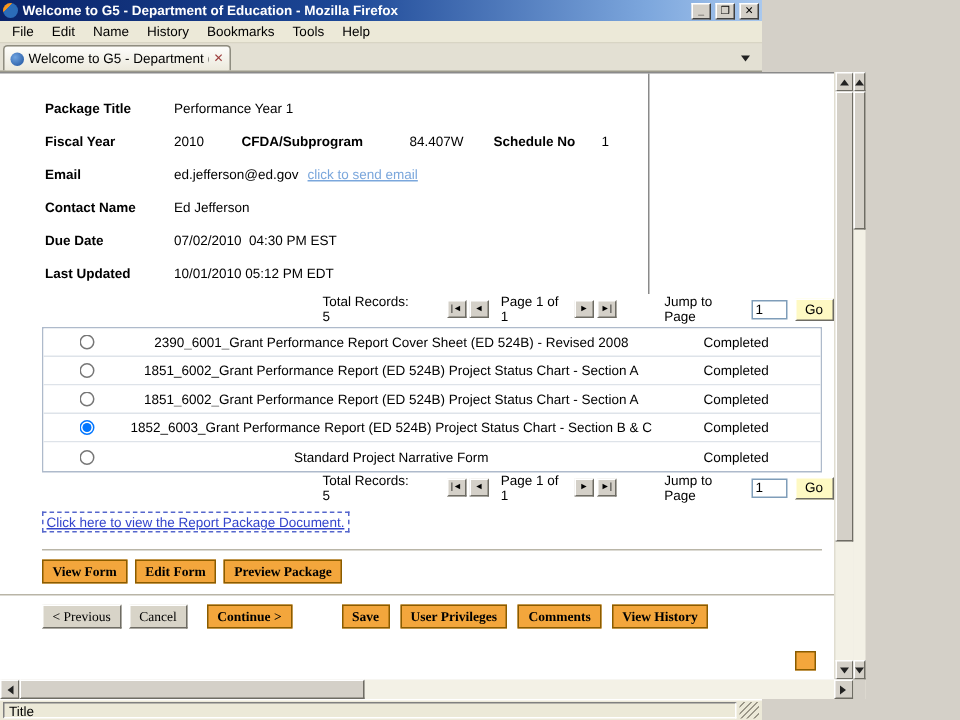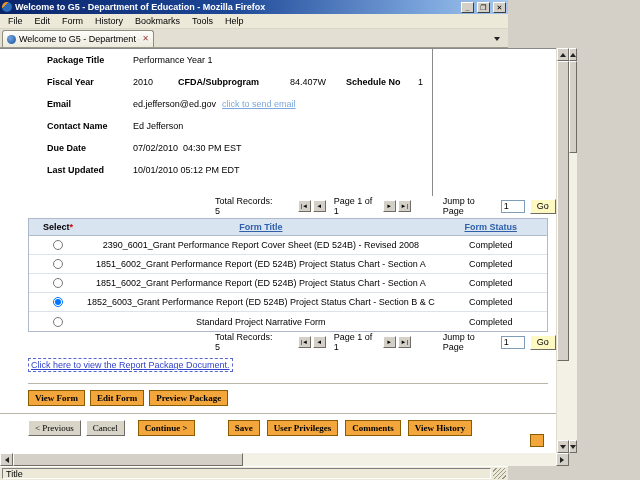--- a/index.html
+++ b/index.html
@@ -44,21 +44,21 @@
   .tri{width:0;height:0;display:block;}
   .tri-up{border-left:3px solid transparent;border-right:3px solid transparent;border-bottom:4px solid #222;}
   .tri-down{border-left:3px solid transparent;border-right:3px solid transparent;border-top:4px solid #222;}
   .tri-left{border-top:3px solid transparent;border-bottom:3px solid transparent;border-right:4px solid #222;}
   .tri-right{border-top:3px solid transparent;border-bottom:3px solid transparent;border-left:4px solid #222;}
 
   
   .details{display:flex;height:148px;border-top:1px solid #8a8a8a;}
   .details-left{width:432px;padding-top:6px;}
   .details-right{flex:1;border-left:1px solid #8a8a8a;}
-  .d-row{display:flex;align-items:flex-start;height:22px;padding-left:47px;}
+  .d-row{display:flex;align-items:flex-end;height:22px;padding-left:30px;}
   .d-label{width:86px;font-weight:bold;flex:none;}
   .d-value{white-space:pre;}
   .w45{width:45px;flex:none;}
   .wl112{width:112px;font-weight:bold;flex:none;}
   .w56{width:56px;flex:none;}
   .wl72{width:72px;font-weight:bold;flex:none;}
   .email-link{color:#7ba7dc;text-decoration:underline;margin-left:6px;cursor:pointer;}
 
   
   .pager{height:20px;display:flex;align-items:center;padding-left:215px;}
@@ -110,21 +110,21 @@
     <span class="app-icon"></span>
     <span class="title-text">Welcome to G5 - Department of Education - Mozilla Firefox</span>
     <span class="win-btn">_</span>
     <span class="win-btn">❐</span>
     <span class="win-btn">✕</span>
   </div>
 
   <div class="menubar">
     <span class="menu-item">File</span>
     <span class="menu-item">Edit</span>
-    <span class="menu-item">Form</span>
+    <span class="menu-item">Name</span>
     <span class="menu-item">History</span>
     <span class="menu-item">Bookmarks</span>
     <span class="menu-item">Tools</span>
     <span class="menu-item">Help</span>
   </div>
 
   <div class="tabbar">
     <div class="tab">
       <span class="favicon"></span>
       <span class="tab-label">Welcome to G5 - Department of Edu...</span>
@@ -181,28 +181,20 @@
             <span class="pager-btn">◄</span>
             <span class="pager-page">Page 1 of 1</span>
             <span class="pager-btn">►</span>
             <span class="pager-btn">►|</span>
             <span class="pager-jump-label">Jump to Page</span>
             <input class="pager-jump-input" value="1" style="">
             <button class="go-btn">Go</button>
           </div>
 
           <div class="formtable">
-            <div class="t-head">
-              <span class="th-select">
-                  <span>Select</span>
-                  <span class="star">*</span>
-                </span>
-              <span class="c-title th-link">Form Title</span>
-              <span class="c-status th-link">Form Status</span>
-            </div>
             <label class="t-row">
               <span class="c-select">
                   <input type="radio" name="formsel" style="">
                 </span>
               <span class="c-title">2390_6001_Grant Performance Report Cover Sheet (ED 524B) - Revised 2008</span>
               <span class="c-status">Completed</span>
             </label>
             <label class="t-row">
               <span class="c-select">
                   <input type="radio" name="formsel" style="">

